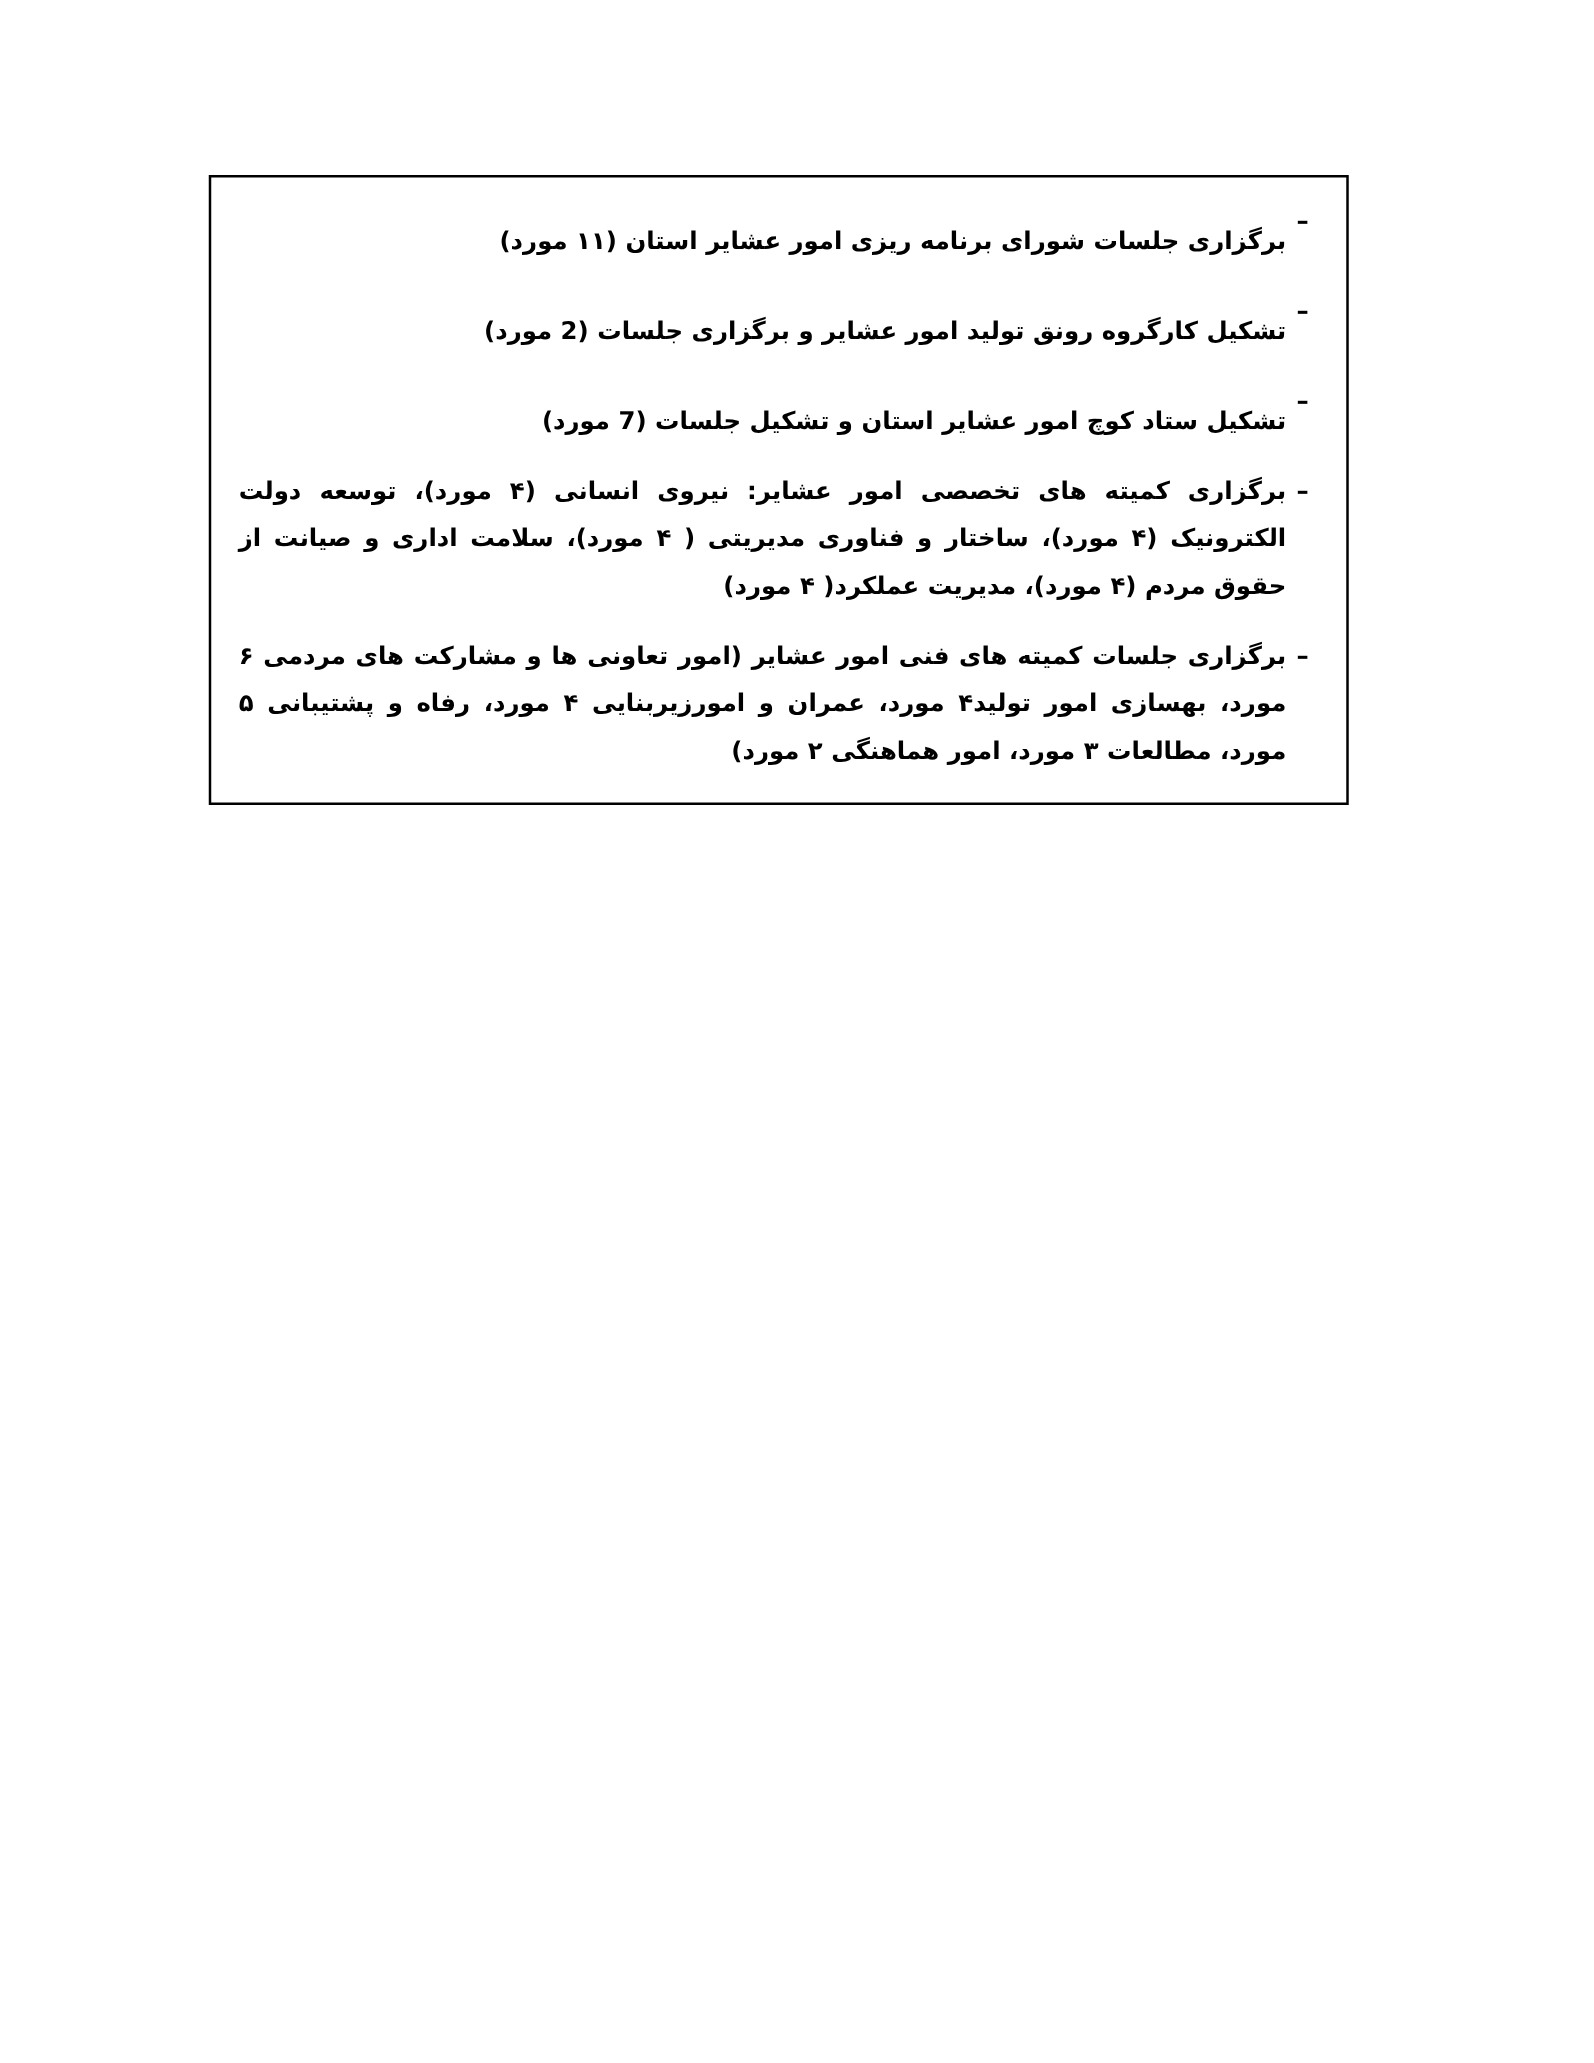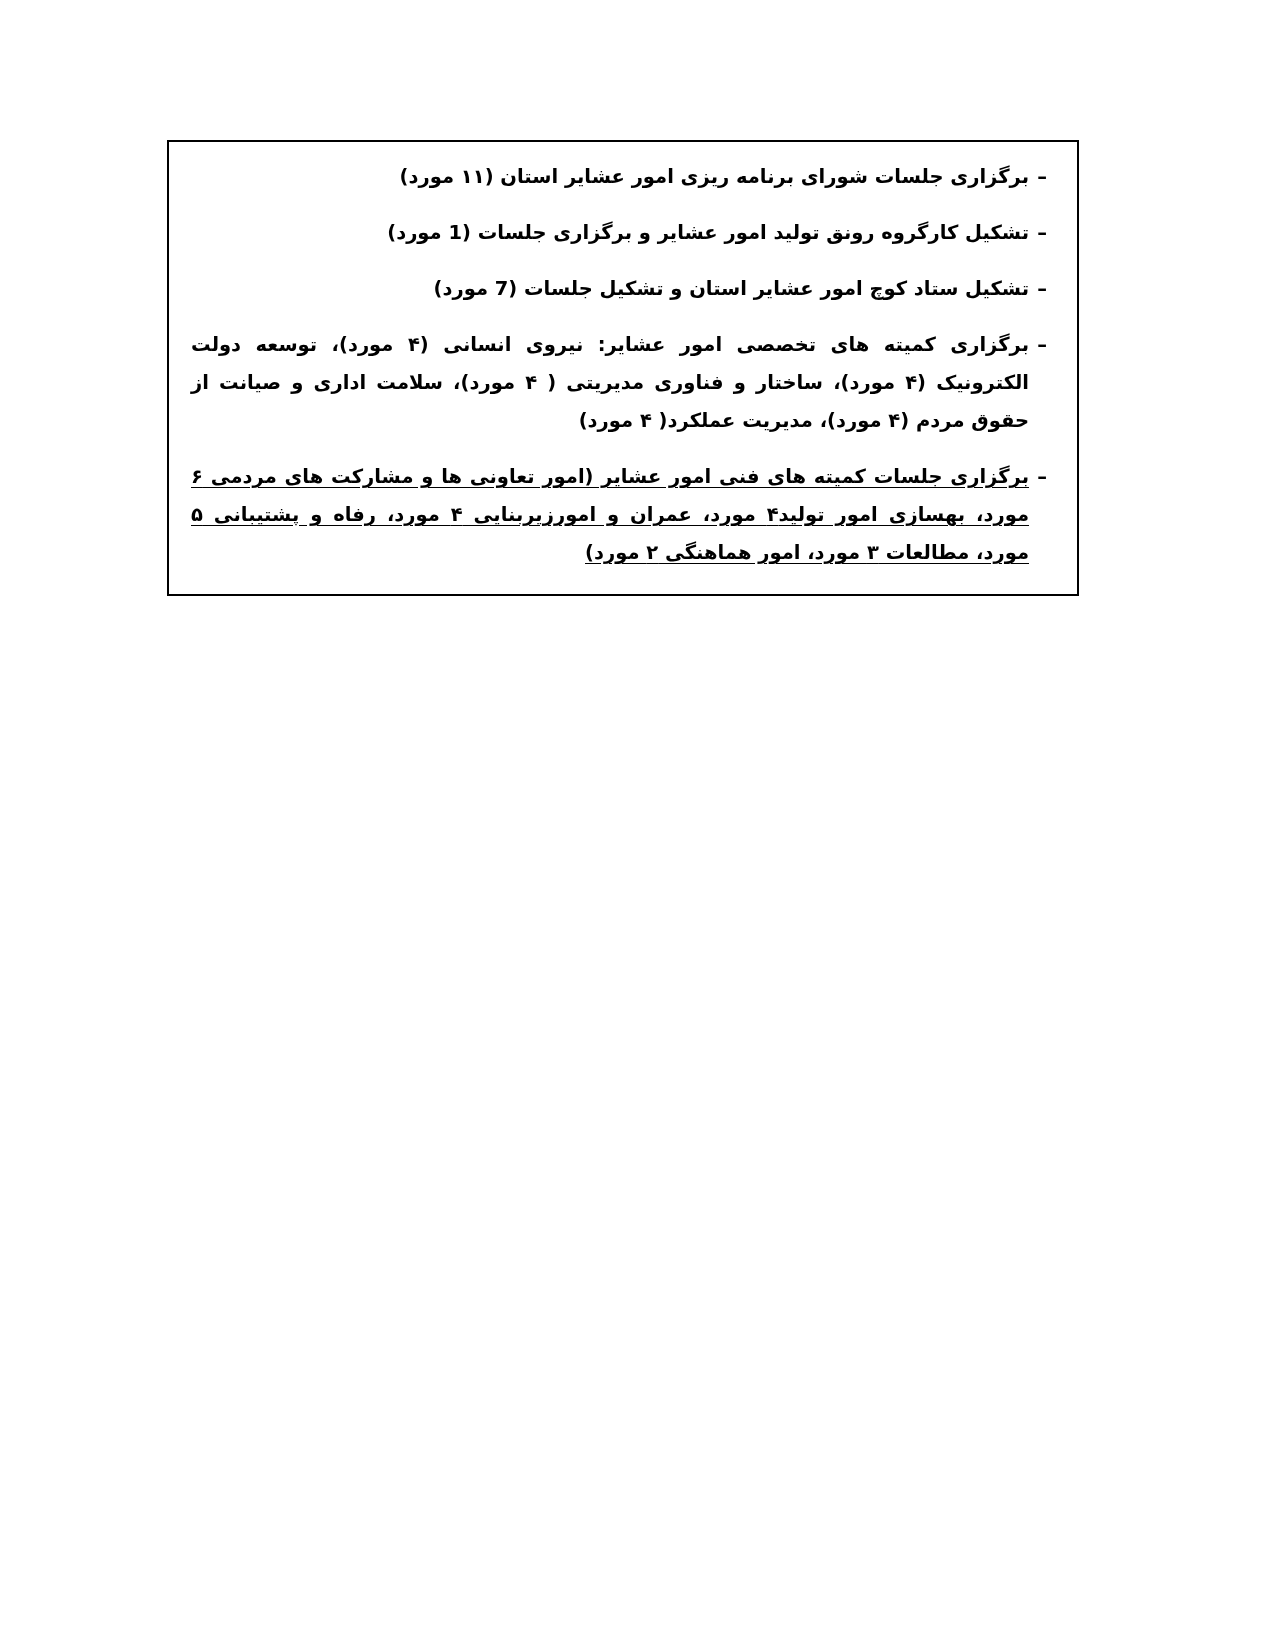--- a/index.html
+++ b/index.html
@@ -53,41 +53,41 @@
     user-select: none;
   }
   .bullet-text {
     flex: 1 1 auto;
     text-align: justify;
     text-justify: inter-word;
   }
   
   .one-line .bullet-text {
     text-align: right;
+    margin-top: 16px;
   }
   .u {
-    text-decoration: underline;
     text-underline-offset: 4px;
   }
 </style>
 </head>
 <body>
 
 <div class="page">
   <div class="doc-box">
     <ul class="bullet-list">
 
       <li class="bullet-item one-line">
         <span class="dash">–</span>
         <span class="bullet-text">برگزاری جلسات شورای برنامه ریزی امور عشایر استان (۱۱ مورد)</span>
       </li>
 
       <li class="bullet-item one-line">
         <span class="dash">–</span>
-        <span class="bullet-text">تشکیل کارگروه رونق تولید امور عشایر و برگزاری جلسات (1 مورد)</span>
+        <span class="bullet-text">تشکیل کارگروه رونق تولید امور عشایر و برگزاری جلسات (2 مورد)</span>
       </li>
 
       <li class="bullet-item one-line">
         <span class="dash">–</span>
         <span class="bullet-text">تشکیل ستاد کوچ امور عشایر استان و تشکیل جلسات (7 مورد)</span>
       </li>
 
       <li class="bullet-item">
         <span class="dash">–</span>
         <span class="bullet-text">برگزاری کمیته های تخصصی امور عشایر: نیروی انسانی (۴ مورد)، توسعه دولت الکترونیک (۴ مورد)، ساختار و فناوری مدیریتی ( ۴ مورد)، سلامت اداری و صیانت از حقوق مردم (۴ مورد)، مدیریت عملکرد( ۴ مورد)</span>

